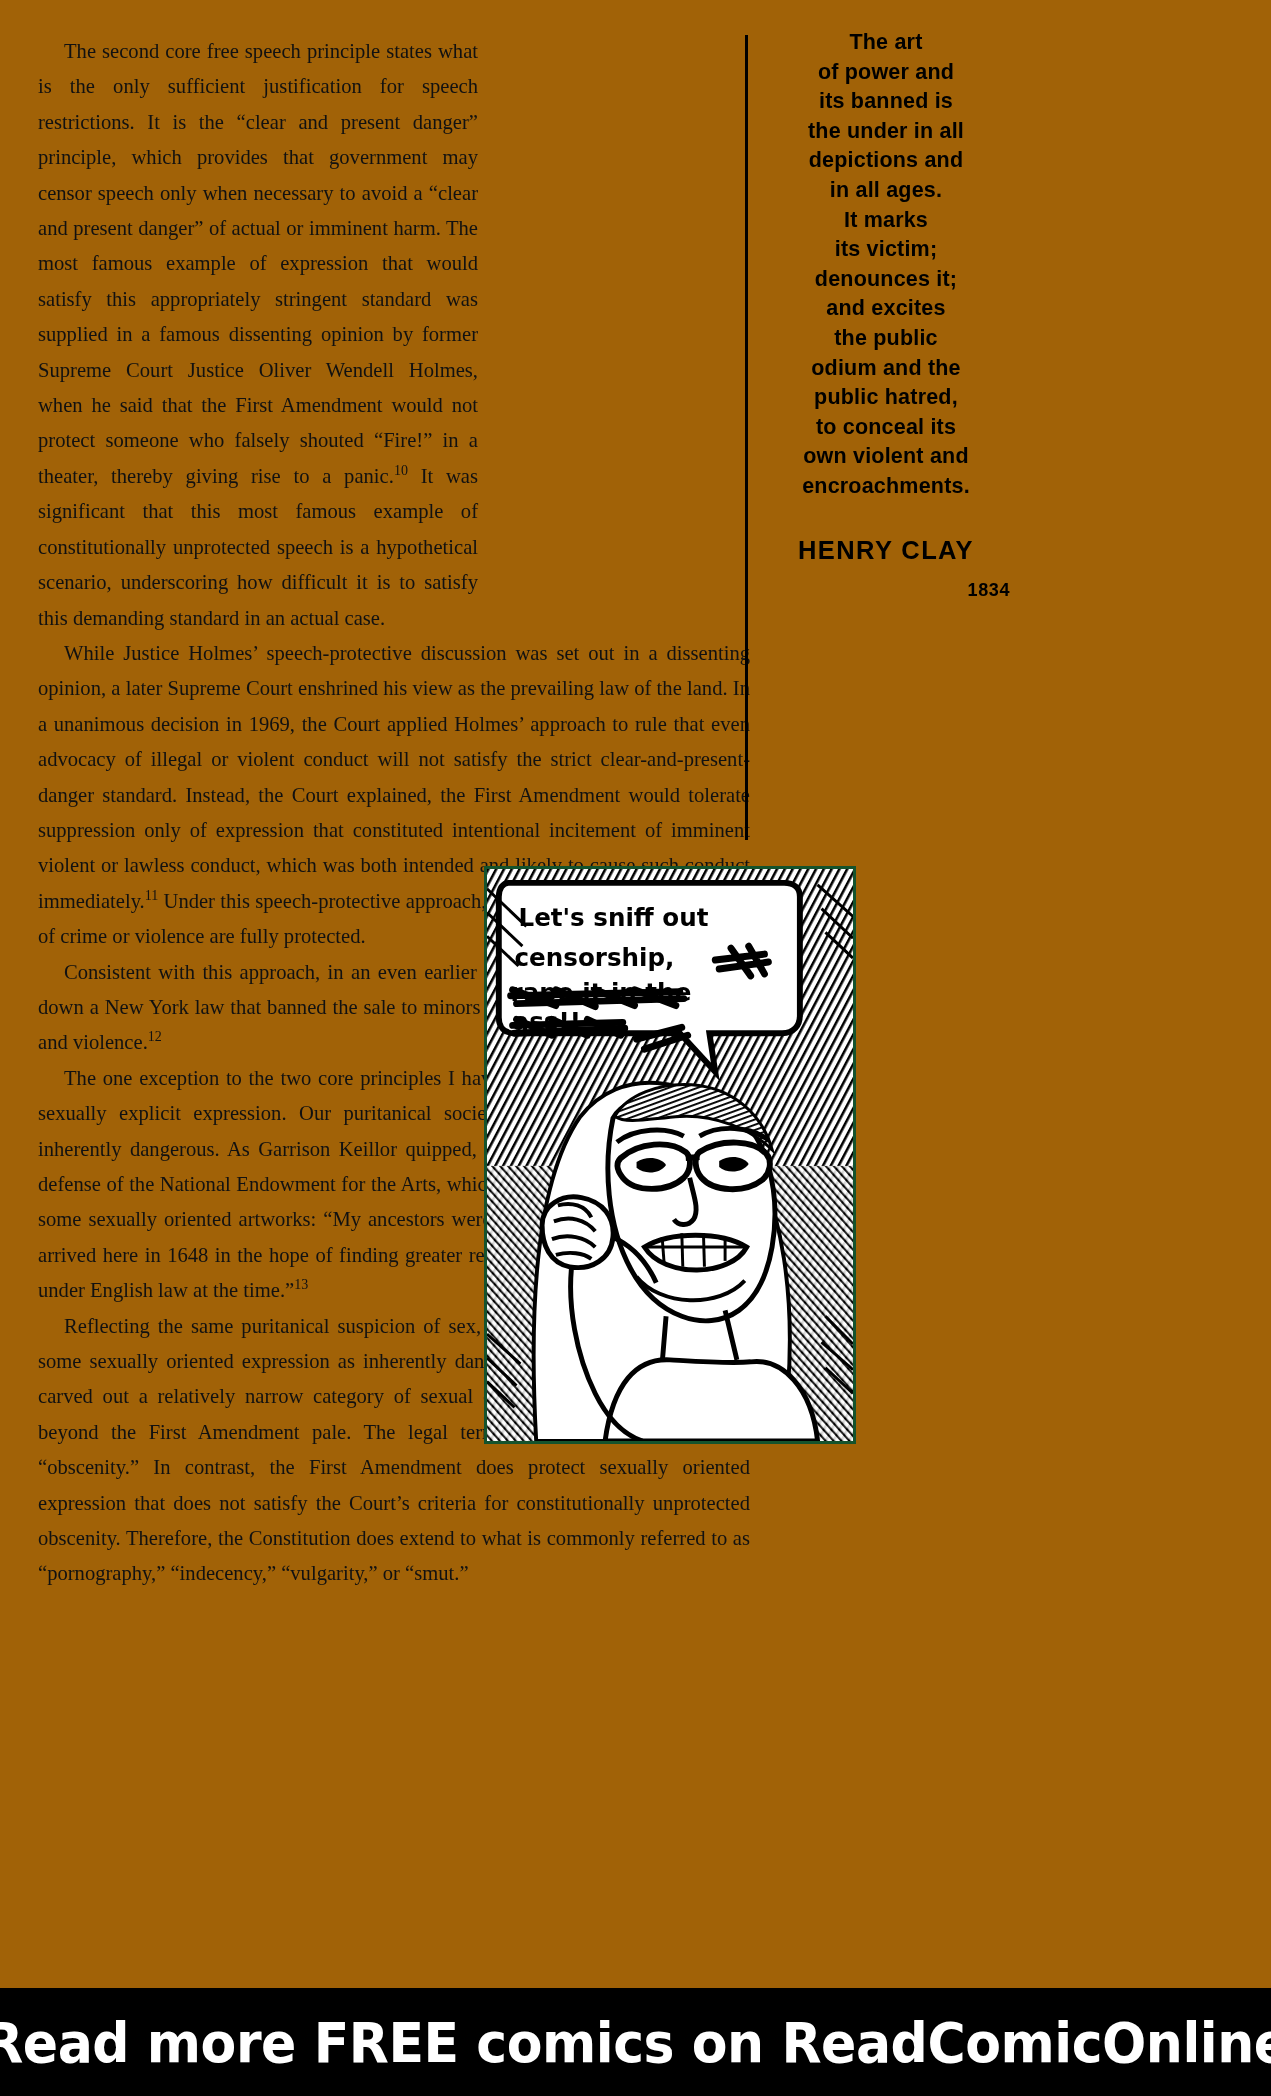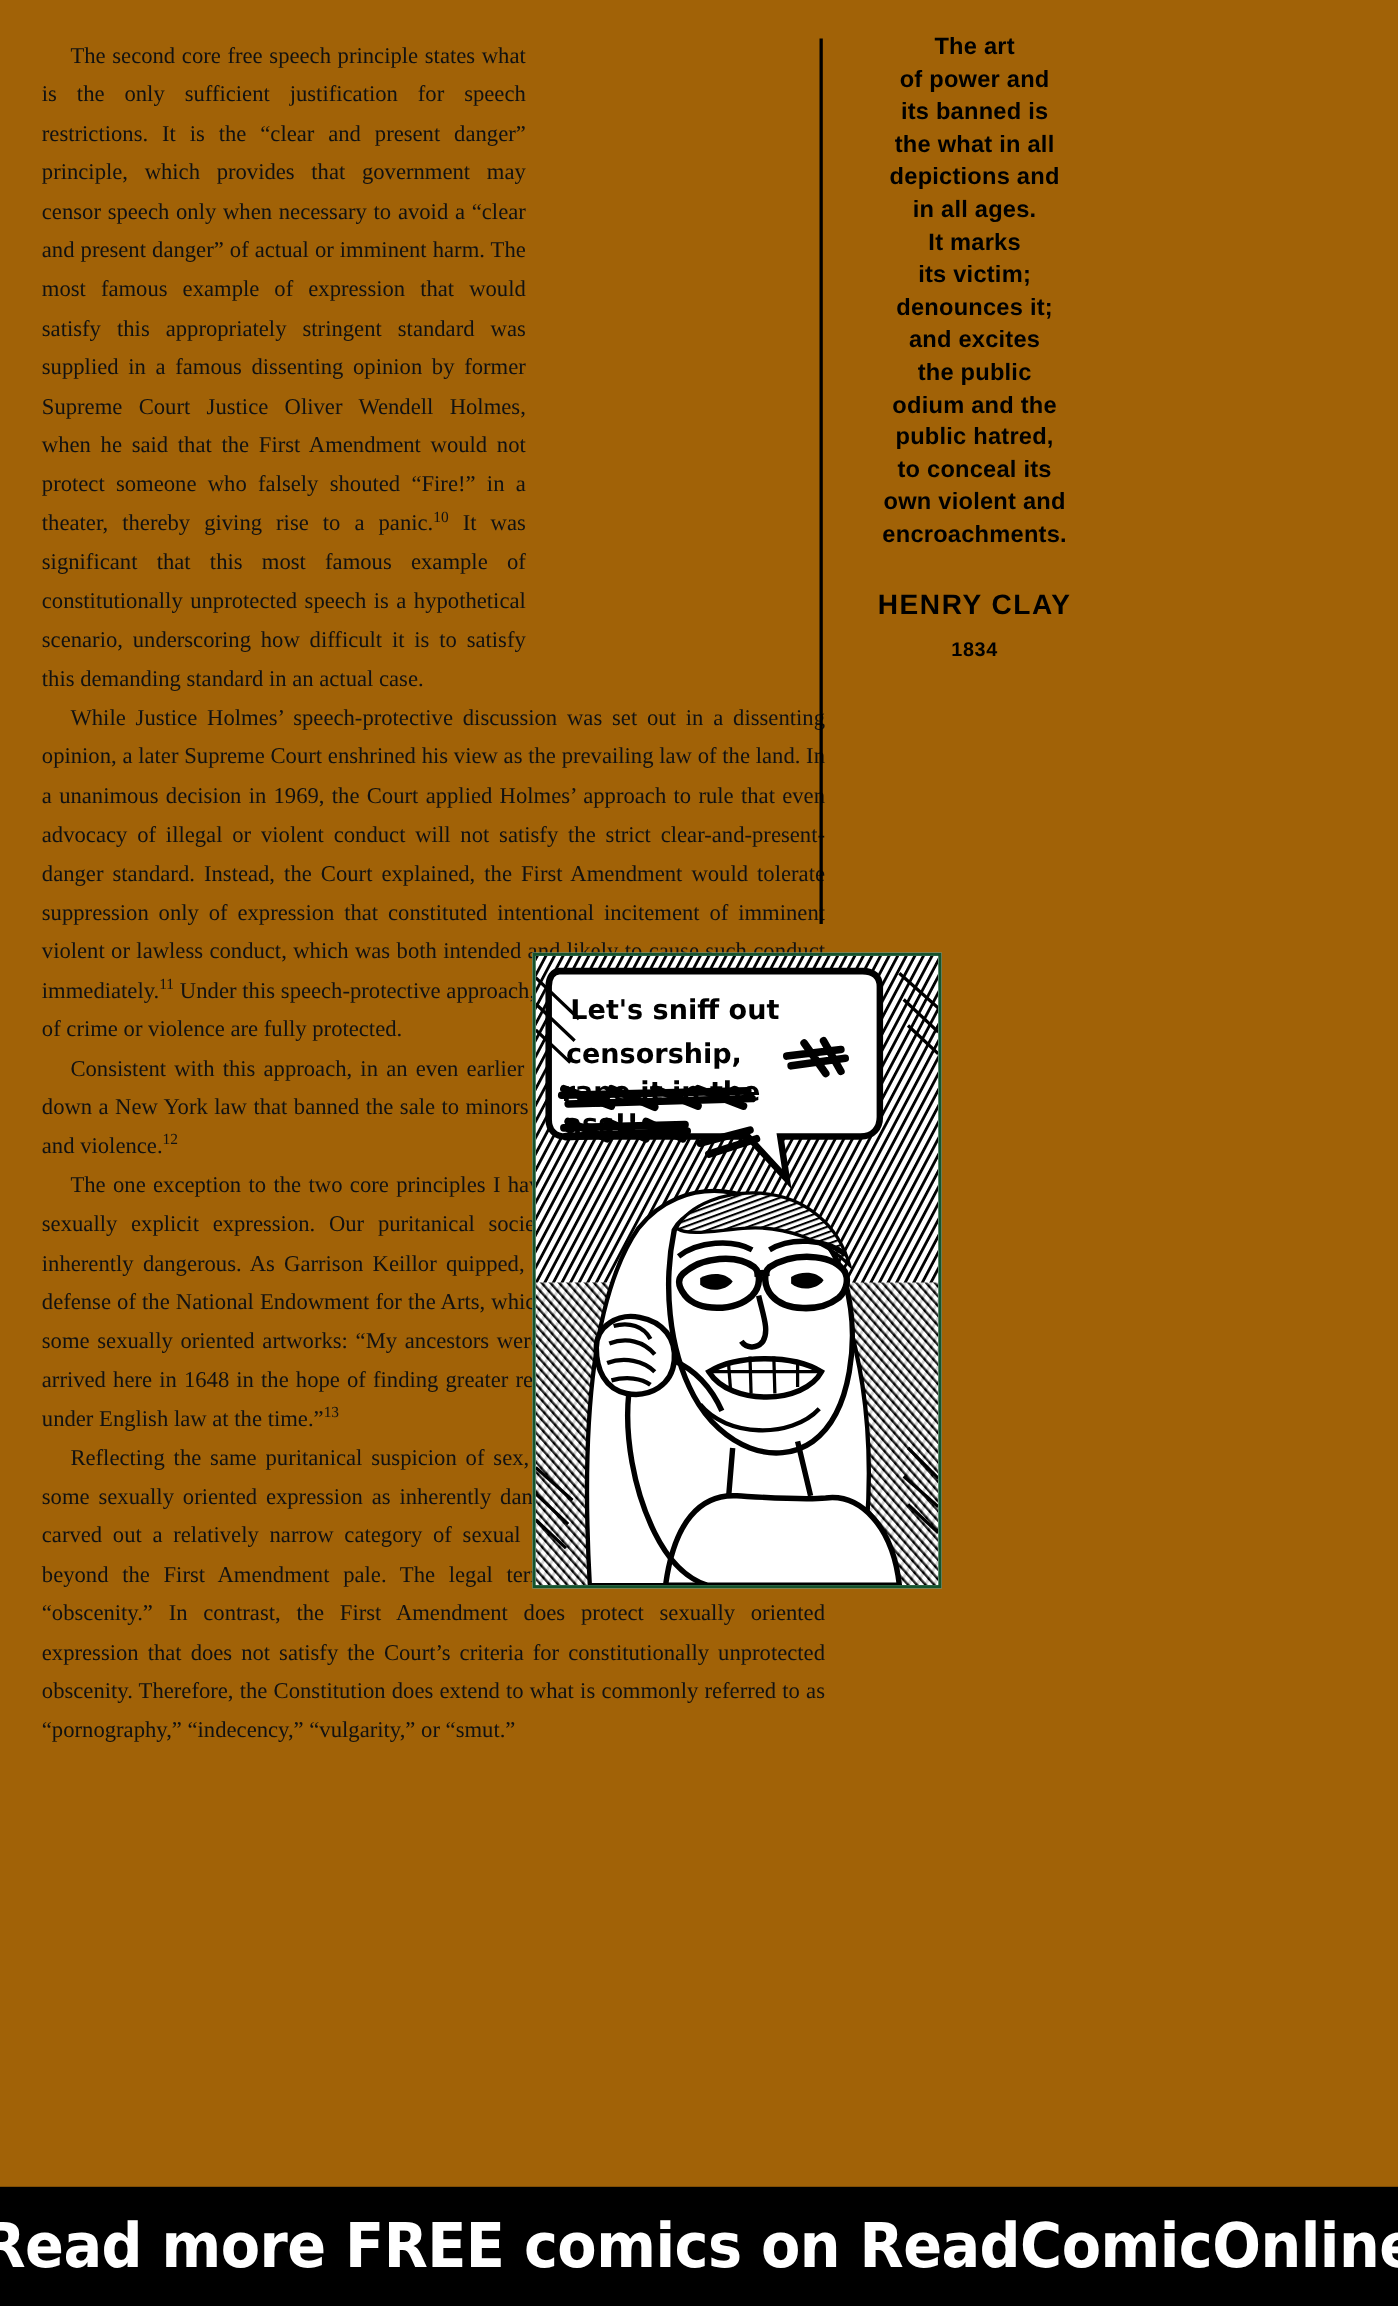--- a/index.html
+++ b/index.html
@@ -90,20 +90,21 @@
     display: block;
     margin-top: 34px;
     font-size: 25.5px;
     letter-spacing: 1.4px;
   }
   #pullquote .year {
     display: block;
     margin-top: 11px;
     font-size: 18px;
     letter-spacing: 0.6px;
+    text-align: right;
   }
 
   
   #comic-panel {
     position: absolute;
     left: 484px;
     top: 866px;
     width: 372px;
     height: 578px;
     background: #ffffff;
@@ -170,21 +171,21 @@
       <p><span>Reflecting the same puritanical suspicion of sex, the Supreme Court has treated some sexually oriented expression as inherently dangerous. Even so, the Court has carved out a relatively narrow category of sexual expression that it deems to be beyond the First Amendment pale. The legal term of art for this category is “obscenity.” In contrast, the First Amendment does protect sexually oriented expression that does not satisfy the Court’s criteria for constitutionally unprotected obscenity. Therefore, the Constitution does extend to what is commonly referred to as “pornography,” “indecency,” “vulgarity,” or “smut.”</span></p>
 
     </div>
 
     <div id="side-rule"></div>
 
     <div id="pullquote">
       <span class="q-line">The art</span>
       <span class="q-line">of power and</span>
       <span class="q-line">its banned is</span>
-      <span class="q-line">the what in all</span>
+      <span class="q-line">the under in all</span>
       <span class="q-line">depictions and</span>
       <span class="q-line">in all ages.</span>
       <span class="q-line">It marks</span>
       <span class="q-line">its victim;</span>
       <span class="q-line">denounces it;</span>
       <span class="q-line">and excites</span>
       <span class="q-line">the public</span>
       <span class="q-line">odium and the</span>
       <span class="q-line">public hatred,</span>
       <span class="q-line">to conceal its</span>

